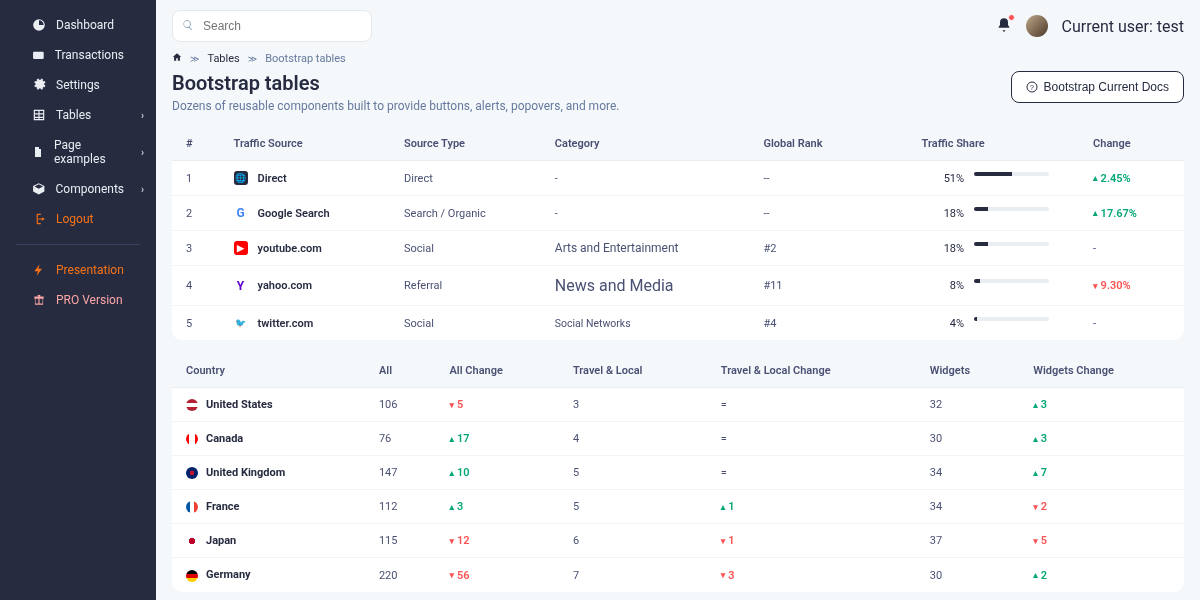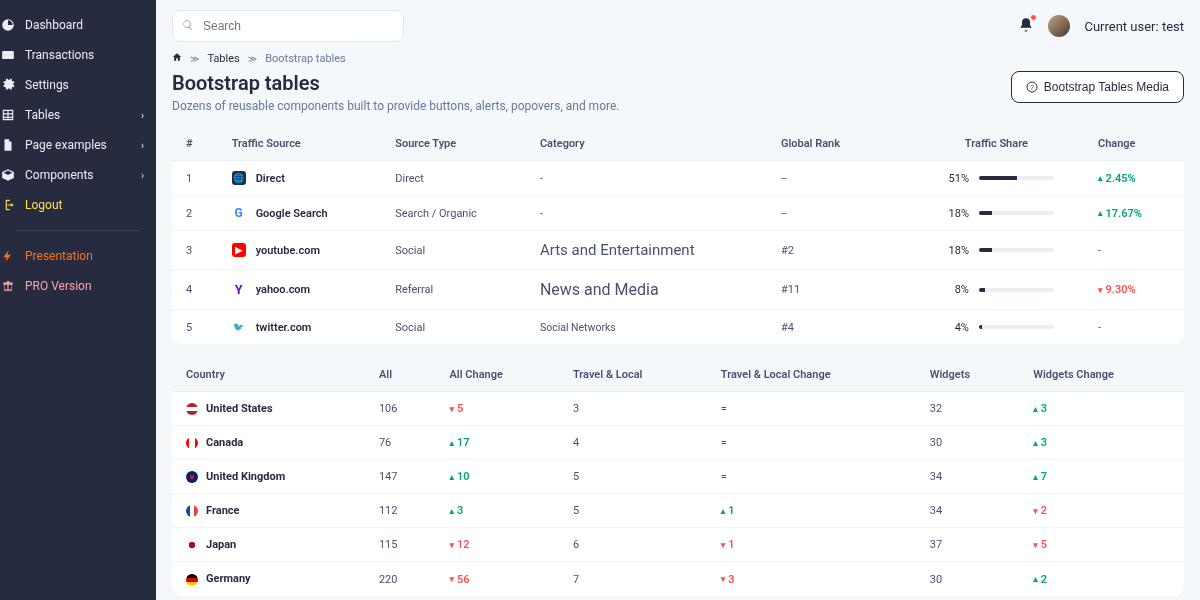--- a/index.html
+++ b/index.html
@@ -1,51 +1,51 @@
 <!DOCTYPE html>
 <html><head>
 <meta charset="utf-8">
 <style>
 *{margin:0;padding:0;box-sizing:border-box}
 body{font-family:-apple-system,BlinkMacSystemFont,'Segoe UI',Roboto,sans-serif;font-size:13px;color:#4a5073;background:#f5f8fb;display:flex;width:1200px;height:600px;overflow:hidden}
 .sidebar{width:156px;background:#262b40;height:600px;padding:10px 0;flex-shrink:0}
-.nav-item{display:flex;align-items:center;padding:8px 1px;color:#eaedf2;font-size:12px;cursor:pointer;position:relative}
+.nav-item{display:flex;align-items:center;padding:8px 32px;color:#eaedf2;font-size:12px;cursor:pointer;position:relative}
 .nav-item .icon{width:14px;height:14px;margin-right:10px;display:inline-flex;align-items:center;justify-content:center;fill:currentColor}
 .nav-item .chev{position:absolute;right:12px;font-size:10px}
 .nav-divider{height:1px;background:#3a4160;margin:10px 16px}
-.logout{color:#fde047}
+.logout{color:#f97316}
 .bolt{color:#f97316}
 .gift{color:#fca5a5}
 .main{flex:1;display:flex;flex-direction:column;height:600px}
 .topbar{display:flex;align-items:center;padding:10px 16px;gap:12px}
-.search{position:relative;width:232px}
+.search{position:relative;width:200px}
 .search input{width:100%;padding:8px 10px 8px 30px;border:1px solid #e5e7eb;border-radius:8px;font-size:12px;outline:none;background:#fff}
 .search .icon{position:absolute;left:10px;top:9px;width:12px;height:12px;fill:#93a5be}
 .topbar-right{margin-left:auto;display:flex;align-items:center;gap:14px}
 .bell{position:relative;width:16px;height:16px;fill:#262b40;cursor:pointer}
 .bell-dot{position:absolute;top:-3px;right:-3px;width:7px;height:7px;background:#fa5252;border-radius:50%;border:1.5px solid #fff}
 .avatar{width:22px;height:22px;border-radius:50%;background:linear-gradient(135deg,#bfa889,#4a3728);cursor:pointer}
-.user-label{font-size:13px;color:#262b40}
+.user-label{font-size:16px;color:#262b40}
 .content{padding:0 16px 10px;overflow-y:auto;flex:1}
 .breadcrumb{display:flex;align-items:center;gap:8px;font-size:11px;color:#66799e;margin-bottom:6px}
 .breadcrumb a{color:#262b40;text-decoration:none}
 .breadcrumb .sep{font-size:9px}
 .page-hdr{display:flex;align-items:flex-start;justify-content:space-between;margin-bottom:14px}
 .page-hdr h1{font-size:20px;font-weight:600;color:#262b40;margin-bottom:4px}
 .page-hdr p{font-size:12px;color:#66799e}
 .docs-btn{padding:8px 14px;border:1px solid #262b40;border-radius:8px;font-size:12px;color:#262b40;background:#fff;cursor:pointer;display:flex;align-items:center;gap:6px}
 .docs-btn .icon{width:12px;height:12px;fill:currentColor}
 .card{background:#fff;border-radius:10px;margin-bottom:14px;overflow:hidden}
 table{width:100%;border-collapse:collapse}
 th{text-align:left;font-size:11px;font-weight:600;color:#4a5073;padding:10px 14px;background:#f5f8fb;border-bottom:1px solid #eaedf2}
 td{padding:10px 14px;font-size:11px;border-bottom:1px solid #f1f3f9;color:#4a5073;vertical-align:middle}
 tr:last-child td{border-bottom:none}
 .src{display:flex;align-items:center;gap:10px;font-weight:600;color:#262b40}
 .src-icon{width:14px;height:14px;display:inline-flex;align-items:center;justify-content:center;border-radius:3px;font-size:9px;font-weight:bold}
-.share{display:flex;align-items:center;gap:10px;justify-content:flex-end}
+.share{display:flex;gap:10px;justify-content:flex-end}
 .share-pct{font-size:11px;color:#262b40;min-width:28px;text-align:right}
 .bar{width:75px;height:4px;background:#eaedf2;border-radius:2px;overflow:hidden}
 .bar-fill{height:100%;background:#262b40}
 .chg-up{color:#05a677;font-weight:600;display:flex;align-items:center;gap:3px}
 .chg-down{color:#fa5252;font-weight:600;display:flex;align-items:center;gap:3px}
 .chg-none{color:#4a5073}
 .arr{font-size:9px}
 .flag{width:12px;height:12px;border-radius:50%;display:inline-block;vertical-align:middle;margin-right:8px}
 .flag-us{background:linear-gradient(#b22234 33%,#fff 33%,#fff 66%,#b22234 66%)}
 .flag-ca{background:linear-gradient(90deg,#ff0000 25%,#fff 25%,#fff 75%,#ff0000 75%)}
@@ -174,34 +174,34 @@
     <div class="page-hdr">
       <div>
         <h1>Bootstrap tables</h1>
         <p>Dozens of reusable components built to provide buttons, alerts, popovers, and more.</p>
       </div>
       <button class="docs-btn">
         <svg class="icon" viewBox="0 0 24 24">
             <circle cx="12" cy="12" r="10" fill="none" stroke="currentColor" stroke-width="2"></circle>
             <text x="12" y="17" text-anchor="middle" font-size="14" fill="currentColor">?</text>
           </svg>
-        <span>Bootstrap Tables Media</span>
+        <span>Bootstrap Current Docs</span>
       </button>
     </div>
 
     <div class="card">
       <table>
         <thead>
             <tr id="t1h">
               <th>#</th>
               <th>Traffic Source</th>
               <th>Source Type</th>
               <th>Category</th>
               <th>Global Rank</th>
-              <th style="text-align:right;padding-right:40px">Traffic Share</th>
+              <th style="text-align:center;padding-right:40px">Traffic Share</th>
               <th style="padding-left:30px">Change</th>
             </tr>
           </thead>
         <tbody id="t1b">
             <tr>
     <td>1</td>
     <td>
                 <div class="src">
                   <span class="src-icon" style="background:#262b40;color:#fff">🌐</span>
                   <span>Direct</span>
@@ -247,21 +247,21 @@
   </tr>
             <tr>
     <td>3</td>
     <td>
                 <div class="src">
                   <span class="src-icon" style="background:#ff0000;color:#fff">▶</span>
                   <span>youtube.com</span>
                 </div>
               </td>
     <td>Social</td>
-    <td style="font-size:15px">Arts and Entertainment</td>
+    <td style="font-size:12px">Arts and Entertainment</td>
     <td>#2</td>
     <td>
                 <div class="share">
                   <span class="share-pct">18%</span>
                   <div class="bar">
                     <div class="bar-fill" style="width:18%"></div>
                   </div>
                 </div>
               </td>
     <td style="padding-left:30px"><span class="chg-none">-</span></td>

